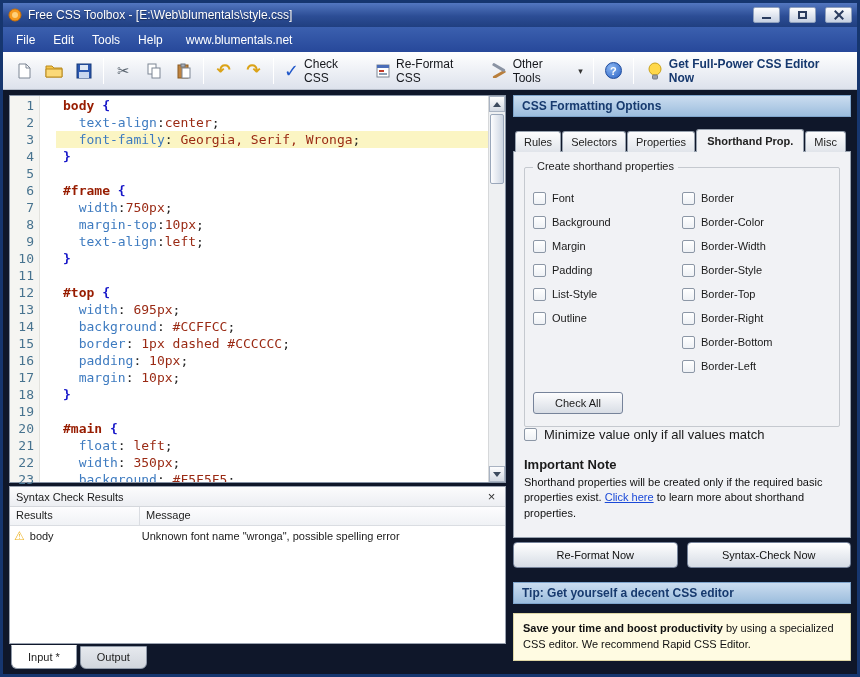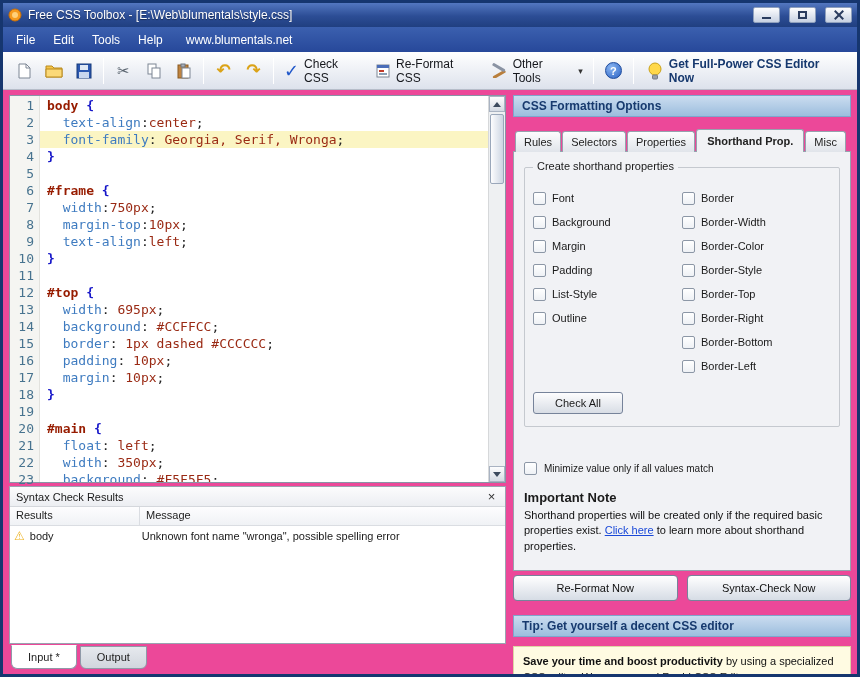--- a/index.html
+++ b/index.html
@@ -1,21 +1,21 @@
 <!DOCTYPE html>
 <html><head>
 <meta charset="utf-8">
 <style>
   * { margin:0; padding:0; box-sizing:border-box; }
   html,body { background:#5a5f66; }
   body { font-family:"Liberation Sans","DejaVu Sans",sans-serif; }
 
   .window{
     width:860px;height:677px;border:3px solid #16366f;outline:1px solid #0c2250;
-    display:flex;flex-direction:column;background:#ec4899;color:#1a1a1a;overflow:hidden;
+    display:flex;flex-direction:column;background:#0f172a;color:#1a1a1a;overflow:hidden;
   }
 
   
   .titlebar{height:24px;flex:0 0 auto;display:flex;align-items:center;gap:6px;padding:0 5px;
     background:linear-gradient(180deg,#5377c0 0%,#2c4d95 55%,#203f80 100%);}
   .titlebar .title{flex:1;color:#fff;font-size:12px;white-space:nowrap;overflow:hidden;
     text-shadow:0 1px 1px rgba(0,0,0,.45);}
   .win-btn{width:27px;height:16px;margin-left:3px;border:1px solid #8fa0bd;border-radius:2px;
     background:linear-gradient(#fdfdfe,#c7d1e2);display:flex;align-items:center;justify-content:center;}
   .glyph-min{width:9px;height:2px;background:#2a3c5e;margin-top:6px;}
@@ -49,21 +49,21 @@
   
   .content{flex:1;display:flex;gap:7px;padding:5px 6px 4px;min-height:0;}
   .left-col{width:497px;flex:0 0 auto;display:flex;flex-direction:column;}
 
   
   .editor{height:388px;flex:0 0 auto;display:flex;background:#fff;border:1px solid #8894a6;
     font-family:"DejaVu Sans Mono","Liberation Mono",monospace;font-size:13px;line-height:17px;}
   .gutter{width:30px;flex:0 0 auto;background:#f5f5f2;border-right:1px solid #e2e2de;
     text-align:right;padding:1px 5px 0 0;color:#47738f;}
   .code{flex:1;min-width:0;overflow:hidden;padding-top:1px;}
-  .code-line{height:17px;padding-left:7px;white-space:pre;}
+  .code-line{height:17px;padding-left:7px;white-space:pre;margin-left:16px;}
   .code-line.hl{background:#fbf5c3;}
   .tk-plain{color:#222;}
   .tk-sel{color:#971c00;font-weight:bold;}
   .tk-brace{color:#1515c8;font-weight:bold;}
   .tk-prop{color:#3e7bc0;}
   .tk-val{color:#9a2a14;}
   .vscroll{width:17px;flex:0 0 auto;background:#eef0f2;border-left:1px solid #d6d8da;display:flex;flex-direction:column;}
   .sarrow{height:16px;flex:0 0 auto;background:linear-gradient(#fdfdfe,#d4dae4);border:1px solid #a9b3c2;
     display:flex;align-items:center;justify-content:center;}
   .tri-up{width:0;height:0;border-left:4px solid transparent;border-right:4px solid transparent;border-bottom:5px solid #3c4a5e;}
@@ -109,21 +109,21 @@
   .groupbox{position:relative;border:1px solid #c5c9cf;border-radius:2px;padding:18px 8px 12px;margin-top:5px;}
   .groupbox-title{position:absolute;top:-8px;left:8px;background:#f1f2f5;padding:0 4px;font-size:11px;}
   .checkcols{display:flex;}
   .checkcol{flex:1;display:flex;flex-direction:column;}
   .checkrow{display:flex;align-items:center;height:24px;gap:6px;font-size:11px;}
   .cb{width:13px;height:13px;flex:0 0 auto;background:linear-gradient(#fff,#eef1f5);
     border:1px solid #8c97a6;border-radius:2px;}
   .btn-checkall{margin-top:14px;width:90px;height:22px;border:1px solid #76839a;border-radius:3px;
     background:linear-gradient(#fdfdfe,#d8dde5);font-size:11px;display:flex;align-items:center;justify-content:center;}
 
-  .minimize-row{display:flex;align-items:center;gap:7px;margin-top:35px;font-size:10px;}
+  .minimize-row{display:flex;align-items:center;gap:7px;margin-top:0;font-size:13px;}
   .note-title{font-weight:bold;margin-top:15px;font-size:13px;}
   .note-text{font-size:11px;line-height:1.4;margin-top:3px;color:#111;}
   .link{color:#1a49d8;text-decoration:underline;}
 
   .action-row{display:flex;gap:9px;margin-top:4px;}
   .action-btn{flex:1;height:26px;border:1px solid #76839a;border-radius:4px;font-size:11px;color:#111;
     background:linear-gradient(#ffffff,#d6dce5);display:flex;align-items:center;justify-content:center;
     box-shadow:inset 0 1px 0 rgba(255,255,255,.8);}
 
   .tip-header{margin-top:14px;}
@@ -393,25 +393,25 @@
                   <span>Outline</span>
                 </div>
               </div>
             <div class="checkcol">
                 <div class="checkrow">
                   <span class="cb"></span>
                   <span>Border</span>
                 </div>
                 <div class="checkrow">
                   <span class="cb"></span>
+                  <span>Border-Color</span>
+                </div>
+                <div class="checkrow">
+                  <span class="cb"></span>
                   <span>Border-Width</span>
-                </div>
-                <div class="checkrow">
-                  <span class="cb"></span>
-                  <span>Border-Color</span>
                 </div>
                 <div class="checkrow">
                   <span class="cb"></span>
                   <span>Border-Style</span>
                 </div>
                 <div class="checkrow">
                   <span class="cb"></span>
                   <span>Border-Top</span>
                 </div>
                 <div class="checkrow">

